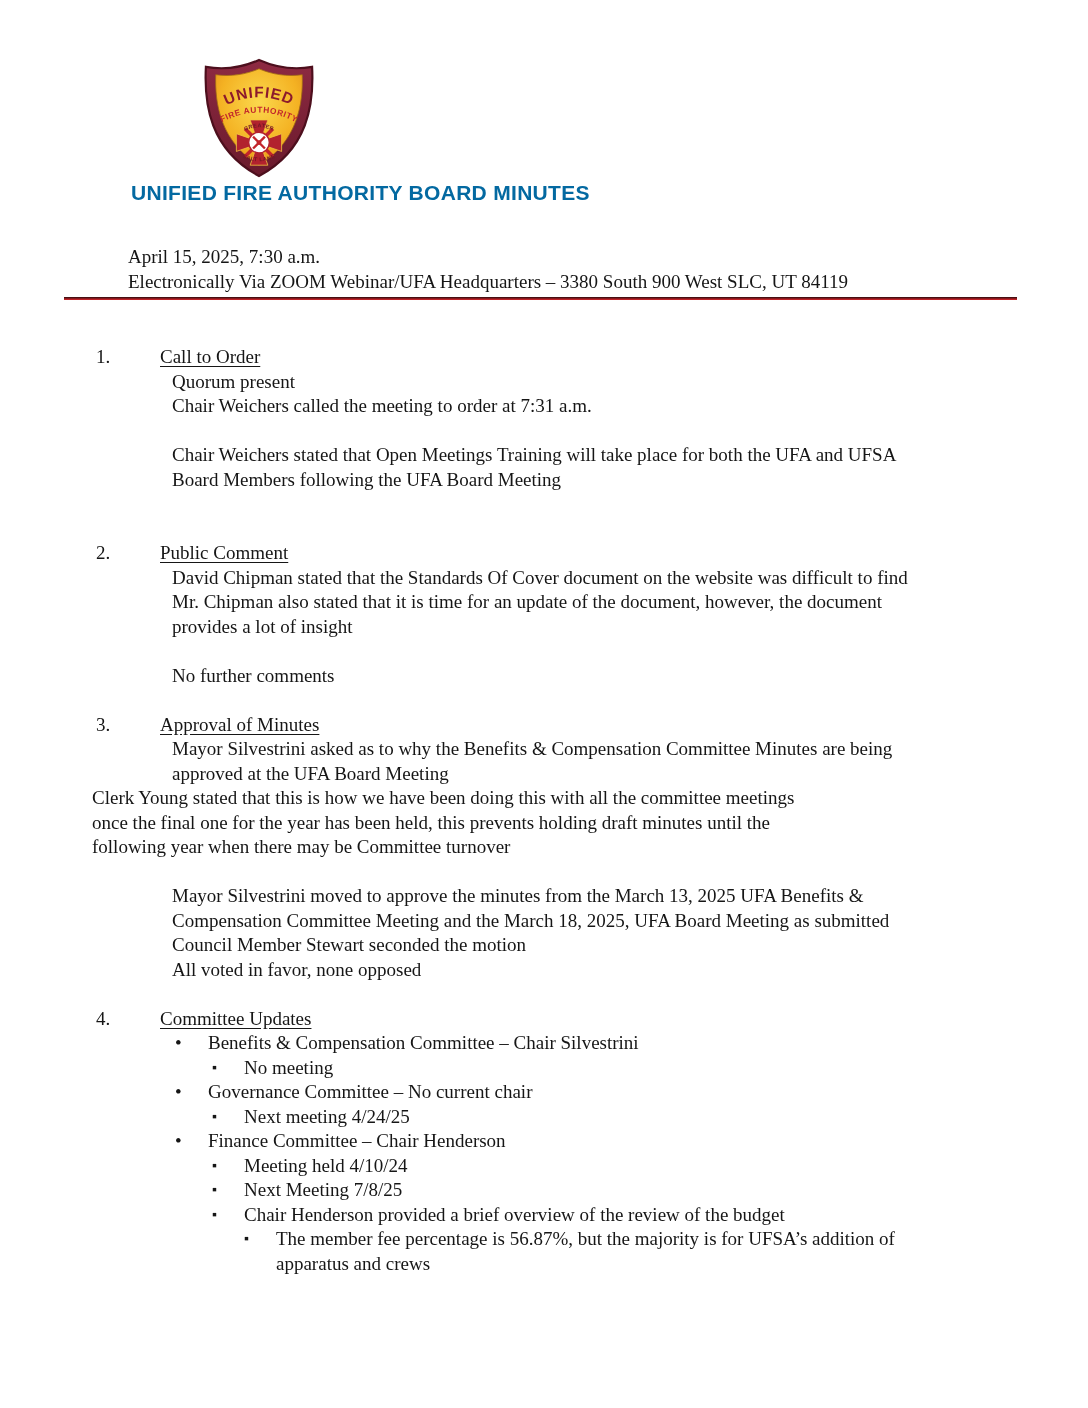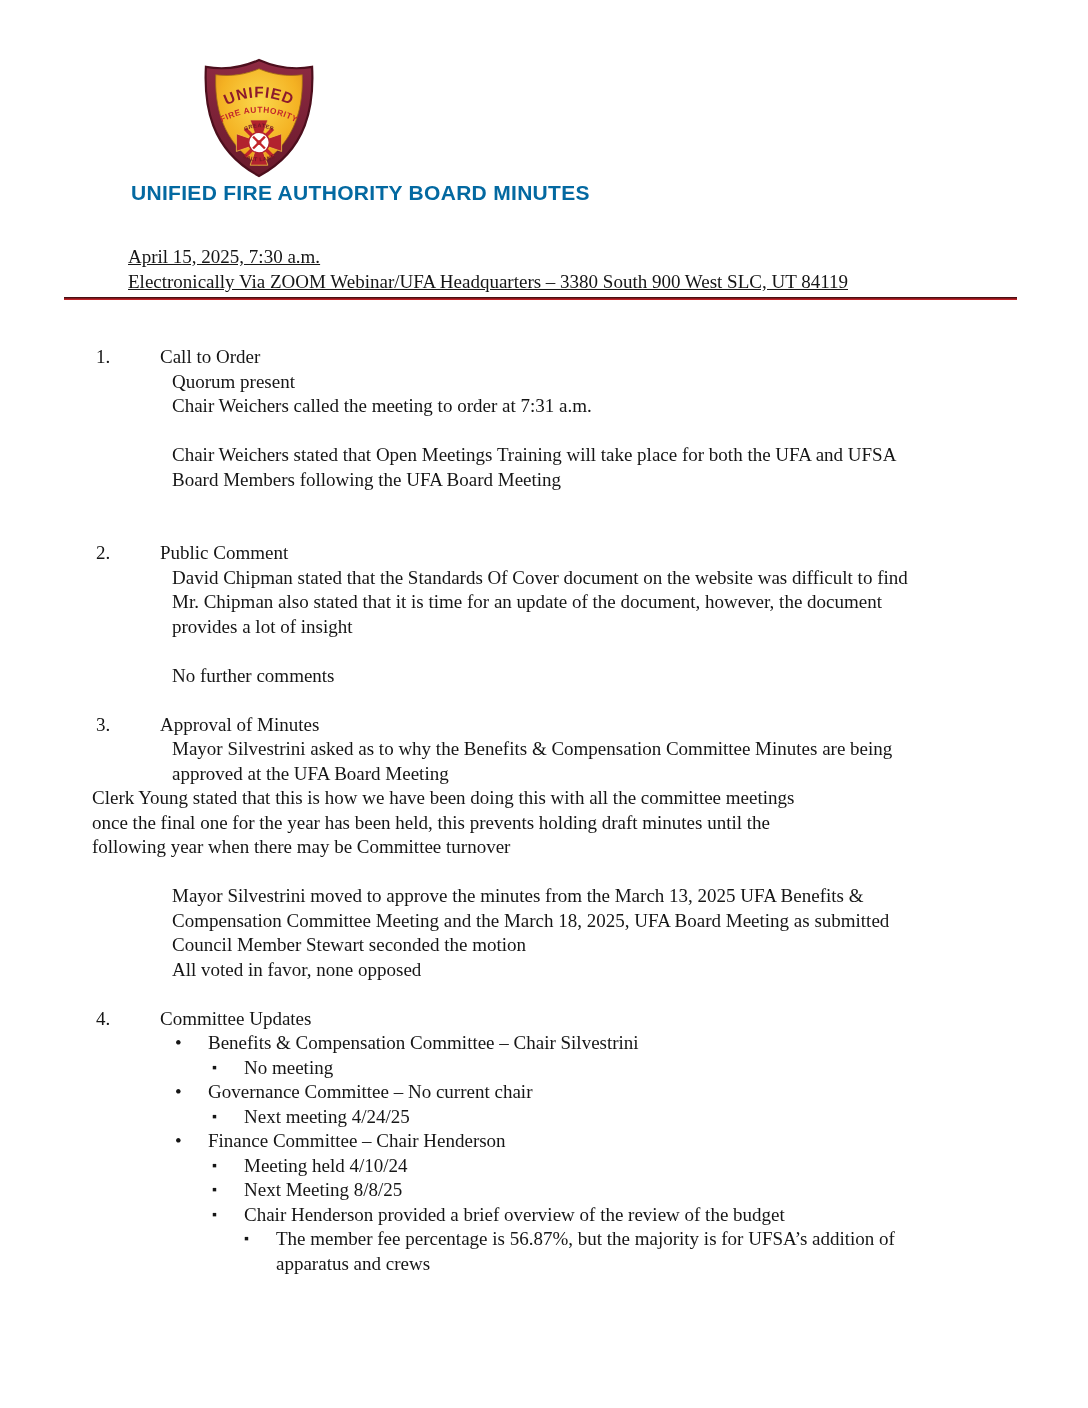--- a/index.html
+++ b/index.html
@@ -9,34 +9,34 @@
   }
   
   .logo{position:absolute;left:200px;top:56px;width:118px;height:124px;}
   
   .doc-title{
     position:absolute;left:128px;top:178px;margin:3px;
     font-family:"Liberation Sans",sans-serif;font-weight:700;
     font-size:21px;letter-spacing:.3px;color:#0369a1;white-space:nowrap;
   }
   
-  .meta{position:absolute;left:128px;top:244px;font-size:19px;line-height:25px;text-decoration:underline;}
+  .meta{position:absolute;left:128px;top:244px;font-size:19px;line-height:25px;}
   .meta div{white-space:nowrap;}
   
   .rule{
     position:absolute;left:64px;top:297px;width:953px;height:3px;
     background:linear-gradient(to bottom,#471013 35%,#c02328 65%);
   }
   
   .content{position:absolute;left:0;top:345px;width:1088px;font-size:19px;}
   .sec{margin:0 0 24.5px 0;}
   .row,.tline{line-height:24.5px;white-space:nowrap;}
   .head{position:relative;padding-left:160px;}
   .head .num{position:absolute;left:96px;}
-  .head .htxt{text-underline-offset:3px;}
+  .head .htxt{text-decoration:underline;text-underline-offset:3px;}
   .item{position:relative;margin-left:12px;}
   .plain .tline{padding-left:160px;}
   .indent .tline{padding-left:80px;}
   .b1{padding-left:196px;}
   .b2{padding-left:232px;}
   .b3{padding-left:264px;}
   .b1 .tline,.b2 .tline,.b3 .tline{padding-left:0;}
   .marker{position:absolute;line-height:24.5px;}
   .b1 .marker{left:163px;font-size:19px;}
   .b2 .marker{left:200px;font-size:14px;}
@@ -177,21 +177,21 @@
         <div class="item b1">
           <span class="marker">•</span>
           <div class="tline">Finance Committee – Chair Henderson</div>
         </div>
         <div class="item b2">
           <span class="marker">▪</span>
           <div class="tline">Meeting held 4/10/24</div>
         </div>
         <div class="item b2">
           <span class="marker">▪</span>
-          <div class="tline">Next Meeting 8/8/25</div>
+          <div class="tline">Next Meeting 7/8/25</div>
         </div>
         <div class="item b2">
           <span class="marker">▪</span>
           <div class="tline">Chair Henderson provided a brief overview of the review of the budget</div>
         </div>
         <div class="item b3">
           <span class="marker">▪</span>
           <div class="tline">The member fee percentage is 56.87%, but the majority is for UFSA’s addition of</div>
           <div class="tline">apparatus and crews</div>
         </div>

